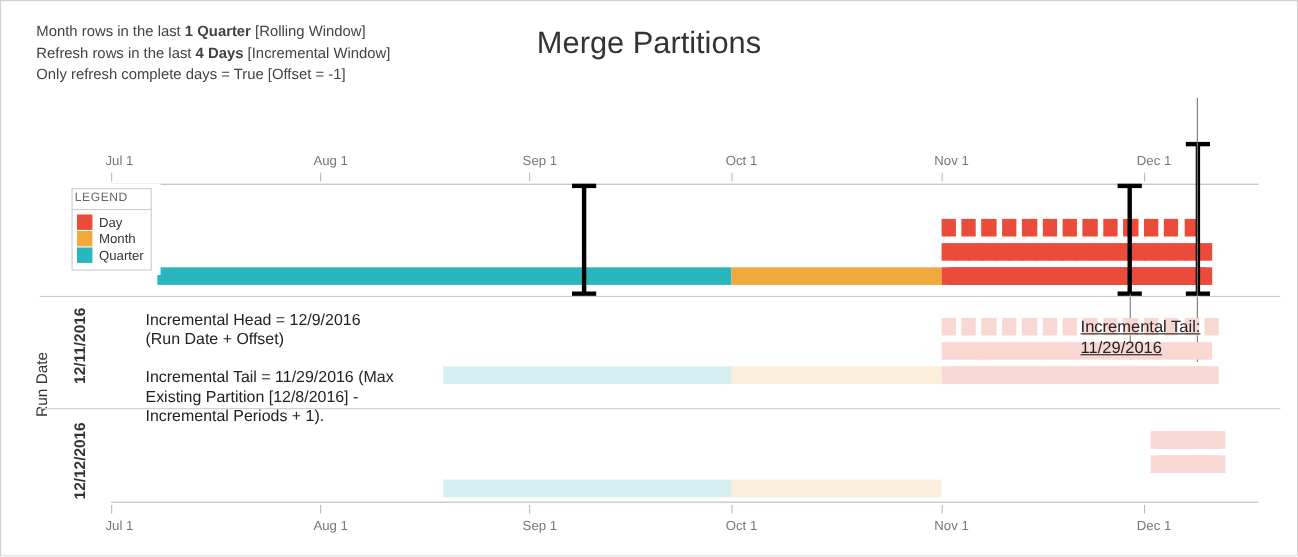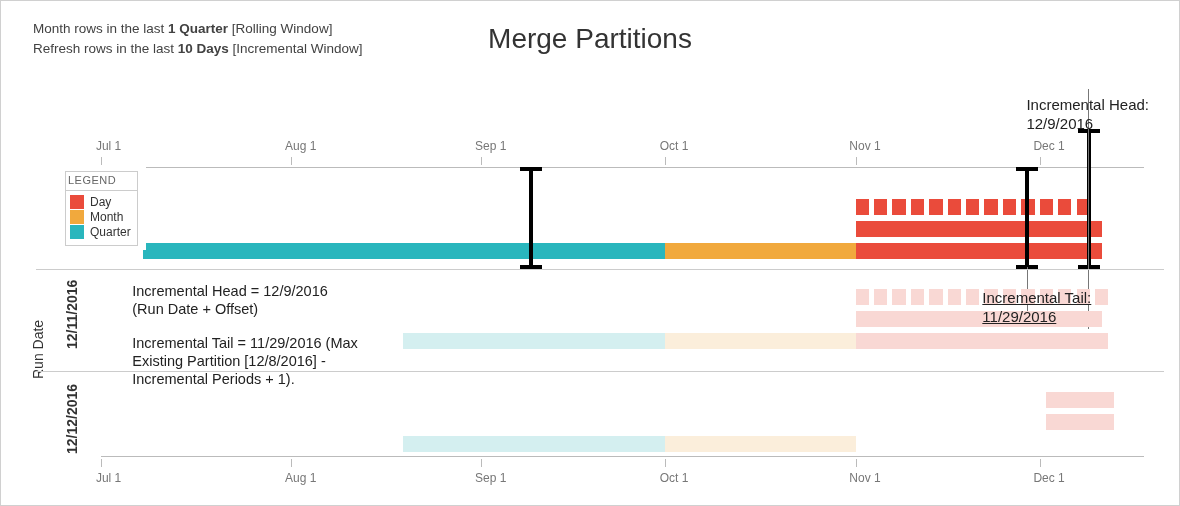--- a/index.html
+++ b/index.html
@@ -191,26 +191,25 @@
 <body>
 
 <div class="frame">
   <div class="title">Merge Partitions</div>
 
   <div class="settings">
     <div>
       <span>Month rows in the last </span><b>1 Quarter</b><span> [Rolling Window]</span>
     </div>
     <div>
-      <span>Refresh rows in the last </span><b>10 Days</b><span> [Incremental Window]</span>
+      <span>Refresh rows in the last </span><b>4 Days</b><span> [Incremental Window]</span>
     </div>
+    <div>Only refresh complete days = True [Offset = -1]</div>
   </div>
 
-  <div class="anno" style="right:30px; top:95px; text-align:left; white-space:pre-line;">Incremental Head:
-12/9/2016</div>
 
   <div class="plot-wrap">
 
     <div class="ylabel" style="left:-6px; top:240px;">Run Date</div>
     <div class="ylabel bold" style="left:28px; top:210px;">12/11/2016</div>
     <div class="ylabel bold" style="left:28px; top:315px;">12/12/2016</div>
 
     <div class="plot">
 
       <div class="axis-top">

